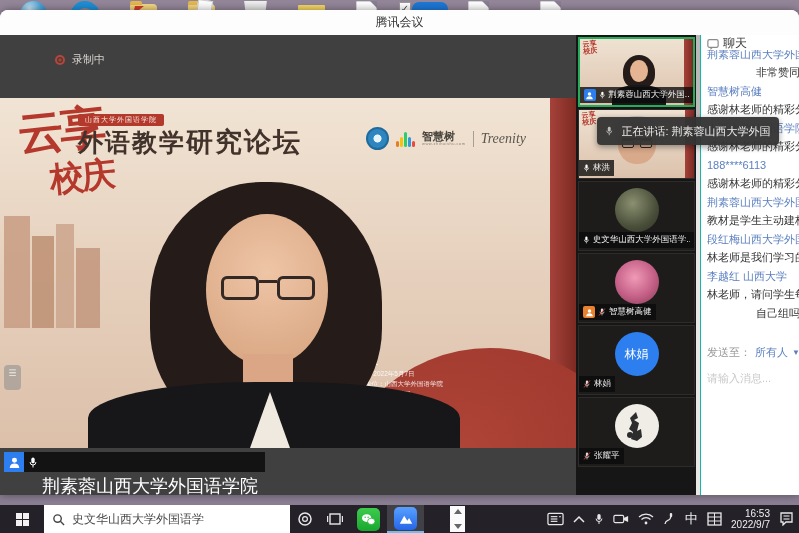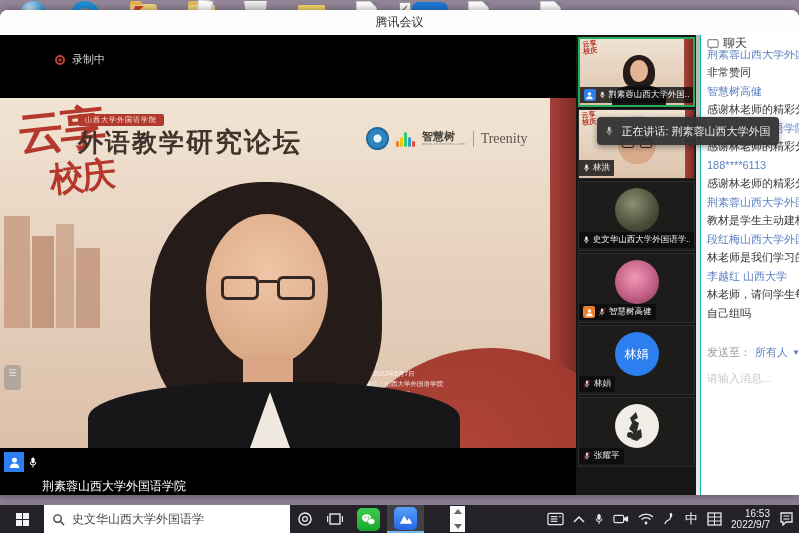--- a/index.html
+++ b/index.html
@@ -20,60 +20,60 @@
   .page:after { content:""; position:absolute; right:-1px; top:-1px; border-top:7px solid #8a7e92; border-left:7px solid transparent; }
   .selpill { position:absolute; top:2px; left:412px; width:36px; height:14px; background:#1e78d7; border-radius:7px; z-index:1; }
   .selbox  { position:absolute; top:2px; left:399px; width:12px; height:12px; background:#fff; border:1px solid #9a9a9a; z-index:1; font-size:10px; line-height:11px; text-align:center; color:#444; }
 
   
   #win { position:absolute; left:0; top:10px; width:799px; height:485px; background:#fff; border-radius:8px 8px 0 0; z-index:2; overflow:hidden; box-shadow:0 0 8px rgba(0,0,0,.4); }
   #titlebar { height:25px; display:flex; align-items:center; justify-content:center; font-size:12px; color:#333; background:#fdfdfd; }
   #winbody { display:flex; height:460px; }
 
   
-  #main { position:relative; width:576px; height:460px; background:#000000; overflow:hidden; }
+  #main { position:relative; width:576px; height:460px; background:#404040; overflow:hidden; }
   #rec { position:absolute; left:55px; top:17px; display:flex; align-items:center; gap:7px; color:#d8d4d0; font-size:11px; }
   #rec .dot { width:10px; height:10px; border-radius:50%; border:2px solid #b9453a; background:radial-gradient(circle,#c0392b 35%,transparent 40%); }
   #slide { position:absolute; left:0; top:63px; width:576px; height:350px; overflow:hidden;
            background:linear-gradient(180deg,#f1e4d4 0%,#e7d2bf 45%,#dcc0aa 100%); }
   .curtain { position:absolute; right:0; top:0; width:26px; height:100%; background:linear-gradient(90deg,#a5423a,#7c2a22); }
   .bldg { position:absolute; opacity:.85; }
   .redcircle { position:absolute; left:330px; top:250px; width:320px; height:320px; border-radius:50%; background:radial-gradient(circle at 40% 35%,#b04538,#9c362c 70%); }
   .sl-badge { position:absolute; left:78px; top:16px; background:#b2392c; color:#fbe9df; font-size:7px; padding:1px 7px; border-radius:2px; letter-spacing:1px; }
   .cal1 { position:absolute; left:18px; top:2px; font-family:"Liberation Serif",serif; font-weight:bold; font-size:46px; color:#b5382c; transform:rotate(-6deg); letter-spacing:-4px; }
   .cal2 { position:absolute; left:50px; top:56px; font-family:"Liberation Serif",serif; font-weight:bold; font-size:34px; color:#b5382c; transform:rotate(-6deg); letter-spacing:-2px; }
   .sl-title { position:absolute; left:78px; top:26px; display:flex; align-items:baseline; color:#41332b; font-weight:bold; }
   .sl-title .sm { font-size:25px; letter-spacing:2px; }
   .sl-title .lg { font-size:27px; letter-spacing:2px; }
   .logos { position:absolute; left:366px; top:22px; display:flex; align-items:center; gap:7px;margin-top:7px; }
   .seal { width:23px; height:23px; border-radius:50%; background:radial-gradient(circle,#e8f4fb 28%,#2e86c1 32%); border:2px solid #216a9c; }
   .zhslogo { display:flex; align-items:flex-end; gap:1px; height:16px; }
   .zhslogo i { display:block; width:3px; border-radius:2px; }
   .zhstxt { font-size:11px; font-weight:bold; color:#4a463f; line-height:10px; }
   .zhsurl { font-size:4px; color:#8c867c; letter-spacing:.5px; }
   .vdiv { width:1px; height:16px; background:#a79f94; }
-  .treenity { font-family:"Liberation Serif",serif; font-size:14px; color:#5c564e; }
+  .treenity { font-family:"Liberation Serif",serif; font-style:italic; font-size:14px; color:#5c564e; }
   .info { position:absolute; left:352px; top:266px; color:rgba(255,255,255,.85); font-size:6.5px; line-height:10px; }
   .info .bar { width:26px; height:1px; background:rgba(255,255,255,.7); margin-bottom:4px; }
   
   .hair { position:absolute; left:150px; top:84px; width:232px; height:252px; border-radius:48% 48% 42% 42%; background:#251b18; }
   .face { position:absolute; left:206px; top:116px; width:122px; height:152px; border-radius:50%; background:radial-gradient(circle at 50% 38%,#eec5a6,#dcab88 75%,#cf9b78); }
   .glasses { position:absolute; left:219px; top:178px; width:98px; height:26px; }
   .glasses .lens { position:absolute; width:38px; height:24px; border:3px solid #332824; border-radius:6px; }
   .glasses .l1 { left:2px; } .glasses .l2 { right:2px; }
   .glasses .bridge { position:absolute; left:40px; top:4px; width:18px; height:3px; background:#332824; }
   .neck { position:absolute; left:243px; top:256px; width:50px; height:40px; background:#dba685; }
   .body { position:absolute; left:88px; top:284px; width:372px; height:80px; background:#17171a; border-radius:45% 45% 0 0; }
   .shirt { position:absolute; left:250px; top:294px; width:40px; height:56px; background:#efe9df; clip-path:polygon(50% 0,0 100%,100% 100%); }
   #handle { position:absolute; left:4px; top:330px; width:17px; height:25px; border-radius:4px; background:rgba(140,140,140,.55); color:#eee; font-size:9px; line-height:8px; text-align:center; padding-top:4px; }
   #speakerbar { position:absolute; left:4px; top:417px; height:20px; display:flex; align-items:center; gap:4px; background:rgba(0,0,0,.7); padding:0 7px 0 0; }
   .pbadge { width:20px; height:20px; background:#2d7ff0; display:flex; align-items:center; justify-content:center; }
   .pbadge.sm { width:12px; height:12px; border-radius:2px; }
   .pbadge.orange { background:#e8822d; }
-  #speakerbar .nm { color:#fff; font-size:12px; white-space:nowrap;margin-top:48px; }
+  #speakerbar .nm { color:#fff; font-size:18px; white-space:nowrap;margin-top:48px; }
 
   
   #sidebar { position:relative; width:124px; height:460px; background:#161616; padding:2px 5px 0 2px; }
   .tile { position:relative; width:117px; height:70px; margin-bottom:2px; background:#232120; overflow:hidden; border:1px solid #2e2c2a; }
   .tile.active { border:2px solid #23ad5b; }
   .thumb { position:absolute; inset:0; background:linear-gradient(180deg,#efe2d2,#dcc2ac); }
   .minical { position:absolute; left:3px; top:2px; font-family:"Liberation Serif",serif; font-weight:bold; font-size:7px; color:#b5382c; transform:rotate(-6deg); line-height:7px; }
   .minicurtain { position:absolute; right:0; top:0; width:9px; height:100%; background:linear-gradient(90deg,#a5423a,#7c2a22); }
   .mini-hair { position:absolute; left:43px; top:16px; width:32px; height:34px; border-radius:50% 50% 42% 42%; background:#251b18; }
   .mini-face { position:absolute; left:50px; top:21px; width:18px; height:22px; border-radius:50%; background:#e4b493; }
@@ -92,21 +92,21 @@
   .tlabel .nm { color:#f0f0f0; font-size:8.5px; white-space:nowrap; overflow:hidden; }
   .sscroll { position:absolute; right:0; top:0; width:4px; height:460px; background:#e7e7e7; }
   .sscroll i { display:block; width:4px; height:110px; background:#b9b9b9; }
 
   
   #chat { position:relative; width:99px; height:460px; background:#fff; border-left:1px solid #14b8a6; }
   #chat-h { display:flex; align-items:center; gap:4px; padding:2px 0 0 6px; height:15px; font-size:12px; color:#3a3a3a; }
   #chat-lines { padding:0 0 0 6px; overflow:hidden; }
   .cl { font-size:11px; line-height:18.5px; white-space:nowrap; overflow:hidden; width:93px; }
   .cl.sender { color:#5a7fc0; }
-  .cl.message { color:#333; }
+  .cl.message { color:#333;text-align:right; }
   .cl.clip { height:13px; overflow:hidden; }
   .cl.clip span { display:block; margin-top:-5px; }
   #chat-foot { position:absolute; left:0; top:310px; width:99px; padding-left:6px; }
   #sendto { display:flex; align-items:center; gap:4px; font-size:11px; }
   #sendto .lbl { color:#999; }
   #sendto .val { color:#5a7fc0; }
   #sendto .car { color:#5a7fc0; font-size:8px; }
   #msg-in { margin-top:12px; width:88px; border:none; outline:none; font-size:11px; color:#555; font-family:"Liberation Sans",sans-serif; }
   #msg-in::placeholder { color:#c9c9c9; }
 

